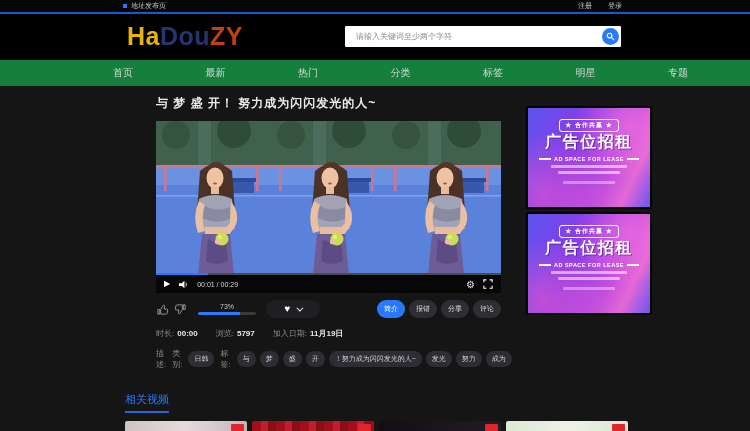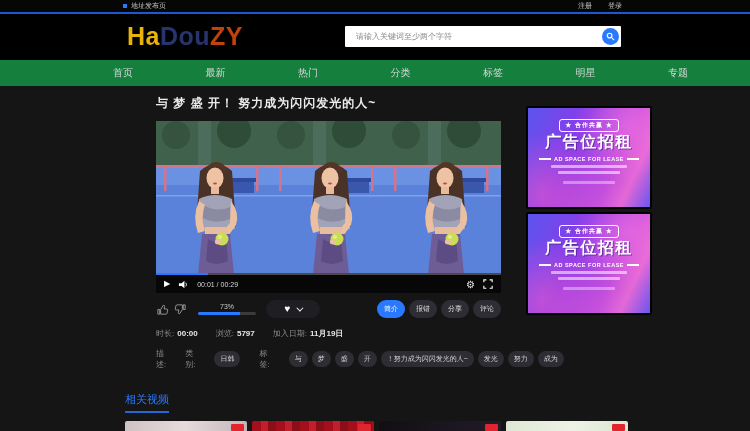--- a/index.html
+++ b/index.html
@@ -69,21 +69,21 @@
   .chev { width:5px; height:5px; border-right:1.5px solid #fff; border-bottom:1.5px solid #fff;
     transform:rotate(45deg) translateY(-2px); }
   .btn-group { margin-left:auto; display:flex; gap:4px; }
   .pill-btn { font-size:7px; color:#ddd; background:#2d2d33; border:none;
     border-radius:9px; padding:4px 7px; cursor:pointer; font-family:"Liberation Sans",sans-serif; }
   .pill-btn.primary { background:#2979ff; color:#fff; }
 
   
   .stats-row { margin-top:10px; display:flex; gap:18px; font-size:8px; }
   .stat-label { color:#8a8a8a; } .stat-value { color:#e6e6e6; font-weight:bold; margin-left:3px; }
-  .meta-row { margin-top:9px; display:flex; align-items:center; gap:19px; font-size:8px;
+  .meta-row { margin-top:9px; display:flex; align-items:center; gap:6px; font-size:8px;
     color:#8a8a8a; flex-wrap:nowrap; }
   .tag-pill { background:#2d2d33; color:#d8d8d8; border-radius:8px; padding:3px 6px;
     font-size:7px; cursor:pointer; white-space:nowrap; }
   .tags-wrap { display:flex; gap:4px; align-items:center; }
 
   
   .ad-banner { width:126px; height:103px; border:2px solid #000; margin-bottom:3px;
     cursor:pointer; position:relative; overflow:hidden; border-radius:2px;
     background:
       radial-gradient(circle at 82% 18%, rgba(255,120,225,.55), transparent 42%),

